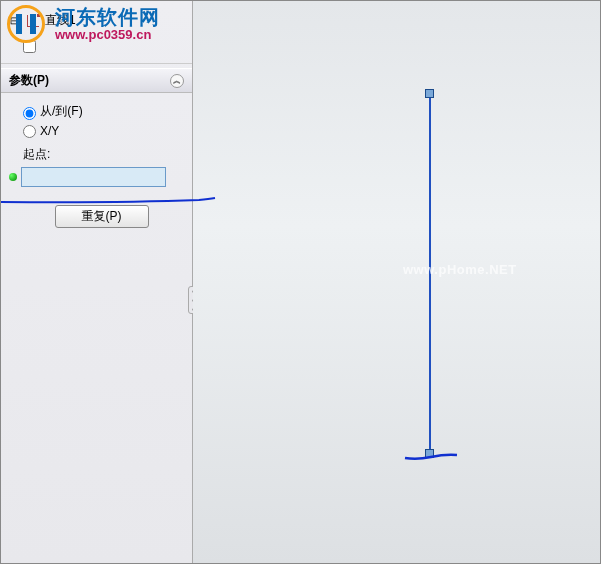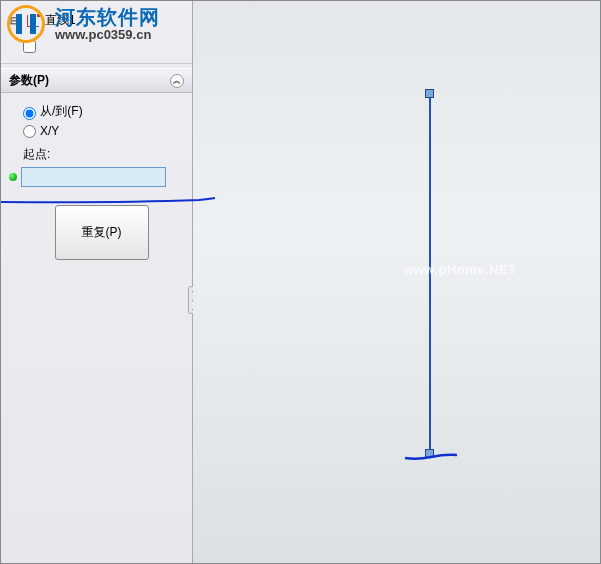--- a/index.html
+++ b/index.html
@@ -134,21 +134,21 @@
       background: #d8eaf6;
       padding: 2px 4px;
       font-size: 12px;
     }
     .repeat-btn-wrap {
       display: flex;
       justify-content: center;
       padding: 18px 0;
     }
     .repeat-btn {
-      padding: 18px 26px;
+      padding: 2px 26px;
       font-size: 12px;
       background: linear-gradient(to bottom, #fff, #e4e4e4);
       border: 1px solid #888;
       border-radius: 3px;
       cursor: pointer;
     }
     .splitter-grip {
       position: absolute;
       right: -6px;
       top: 285px;
@@ -237,21 +237,21 @@
     .wm-text { display:flex; flex-direction:column; }
     .wm-cn {
       font-size: 20px;
       font-weight: bold;
       color: #0a6ab6;
       letter-spacing: 1px;
       line-height: 22px;
     }
     .wm-url {
       font-size: 13px;
-      color: #404040;
+      color: #be185d;
       font-weight: bold;
       line-height: 14px;
     }
     .wm-center {
       position: absolute;
       left: 210px;
       top: 261px;
       font-size: 13px;
       color: rgba(255,255,255,0.7);
       font-weight: bold;

